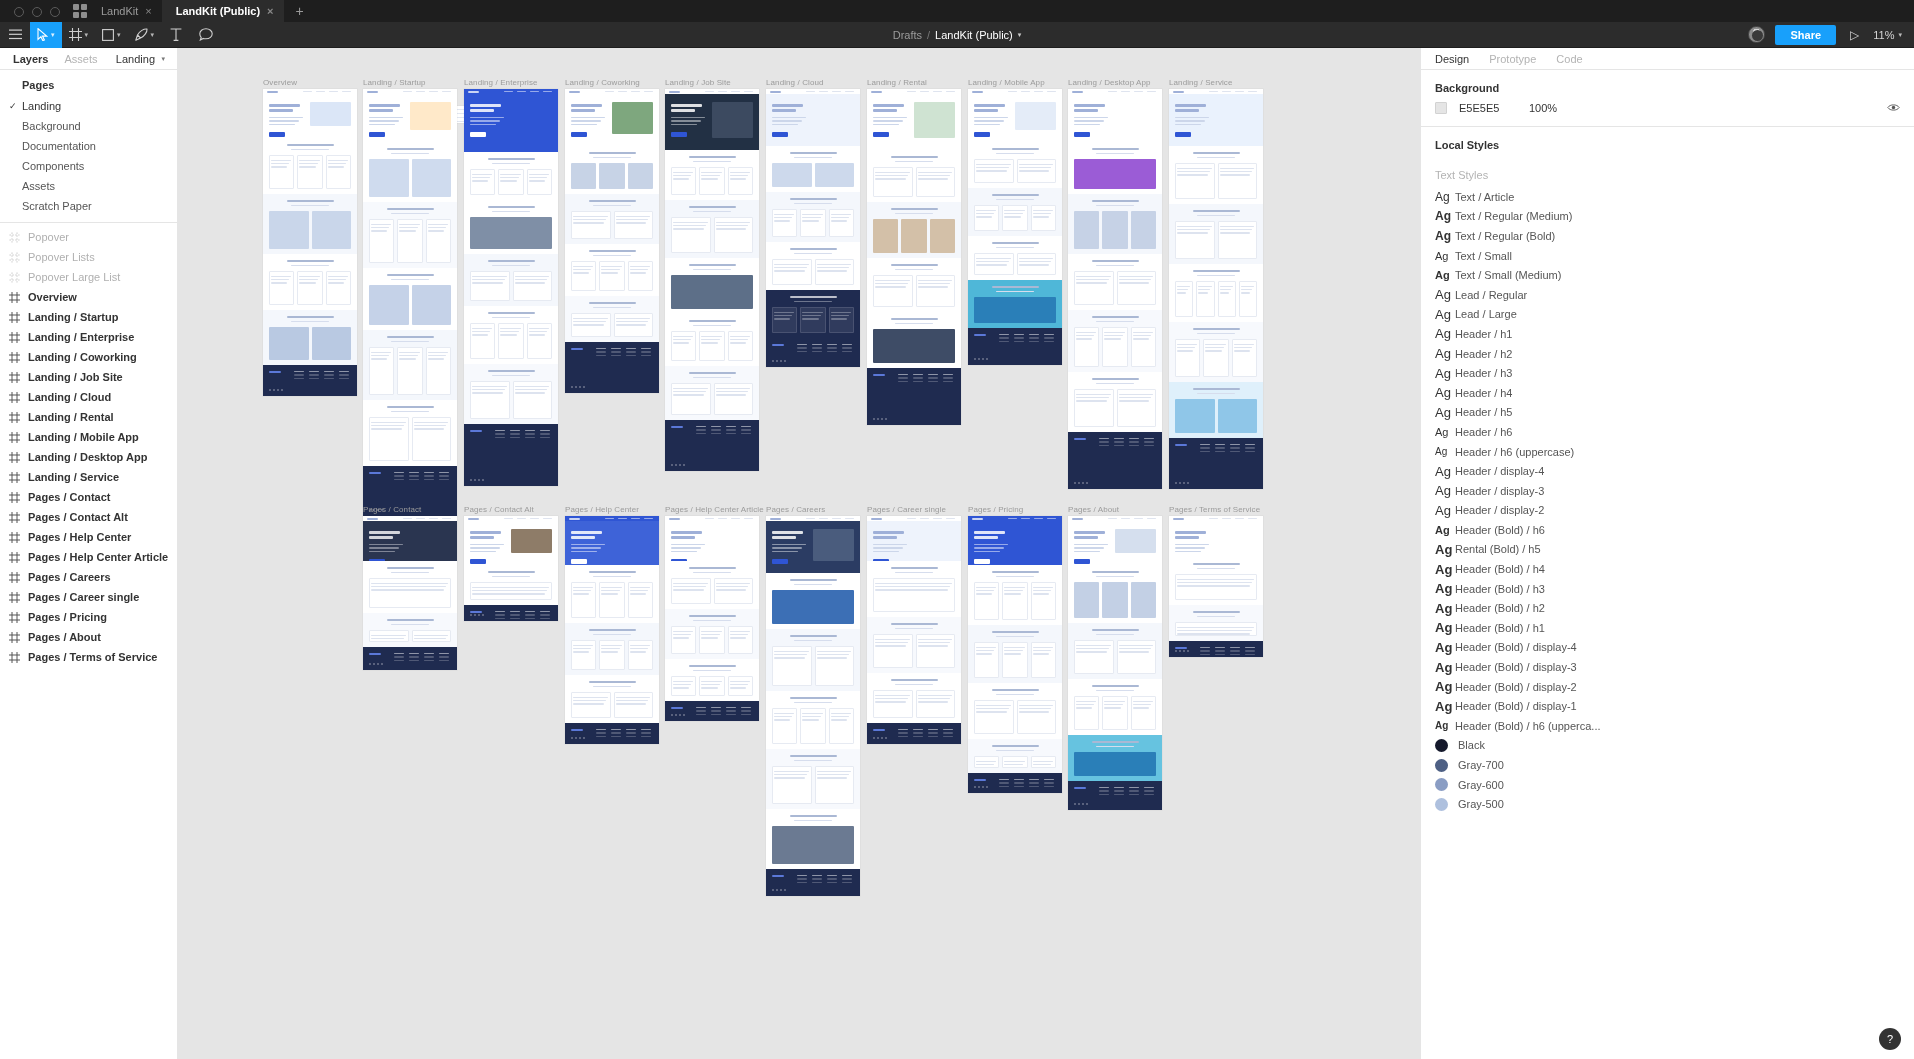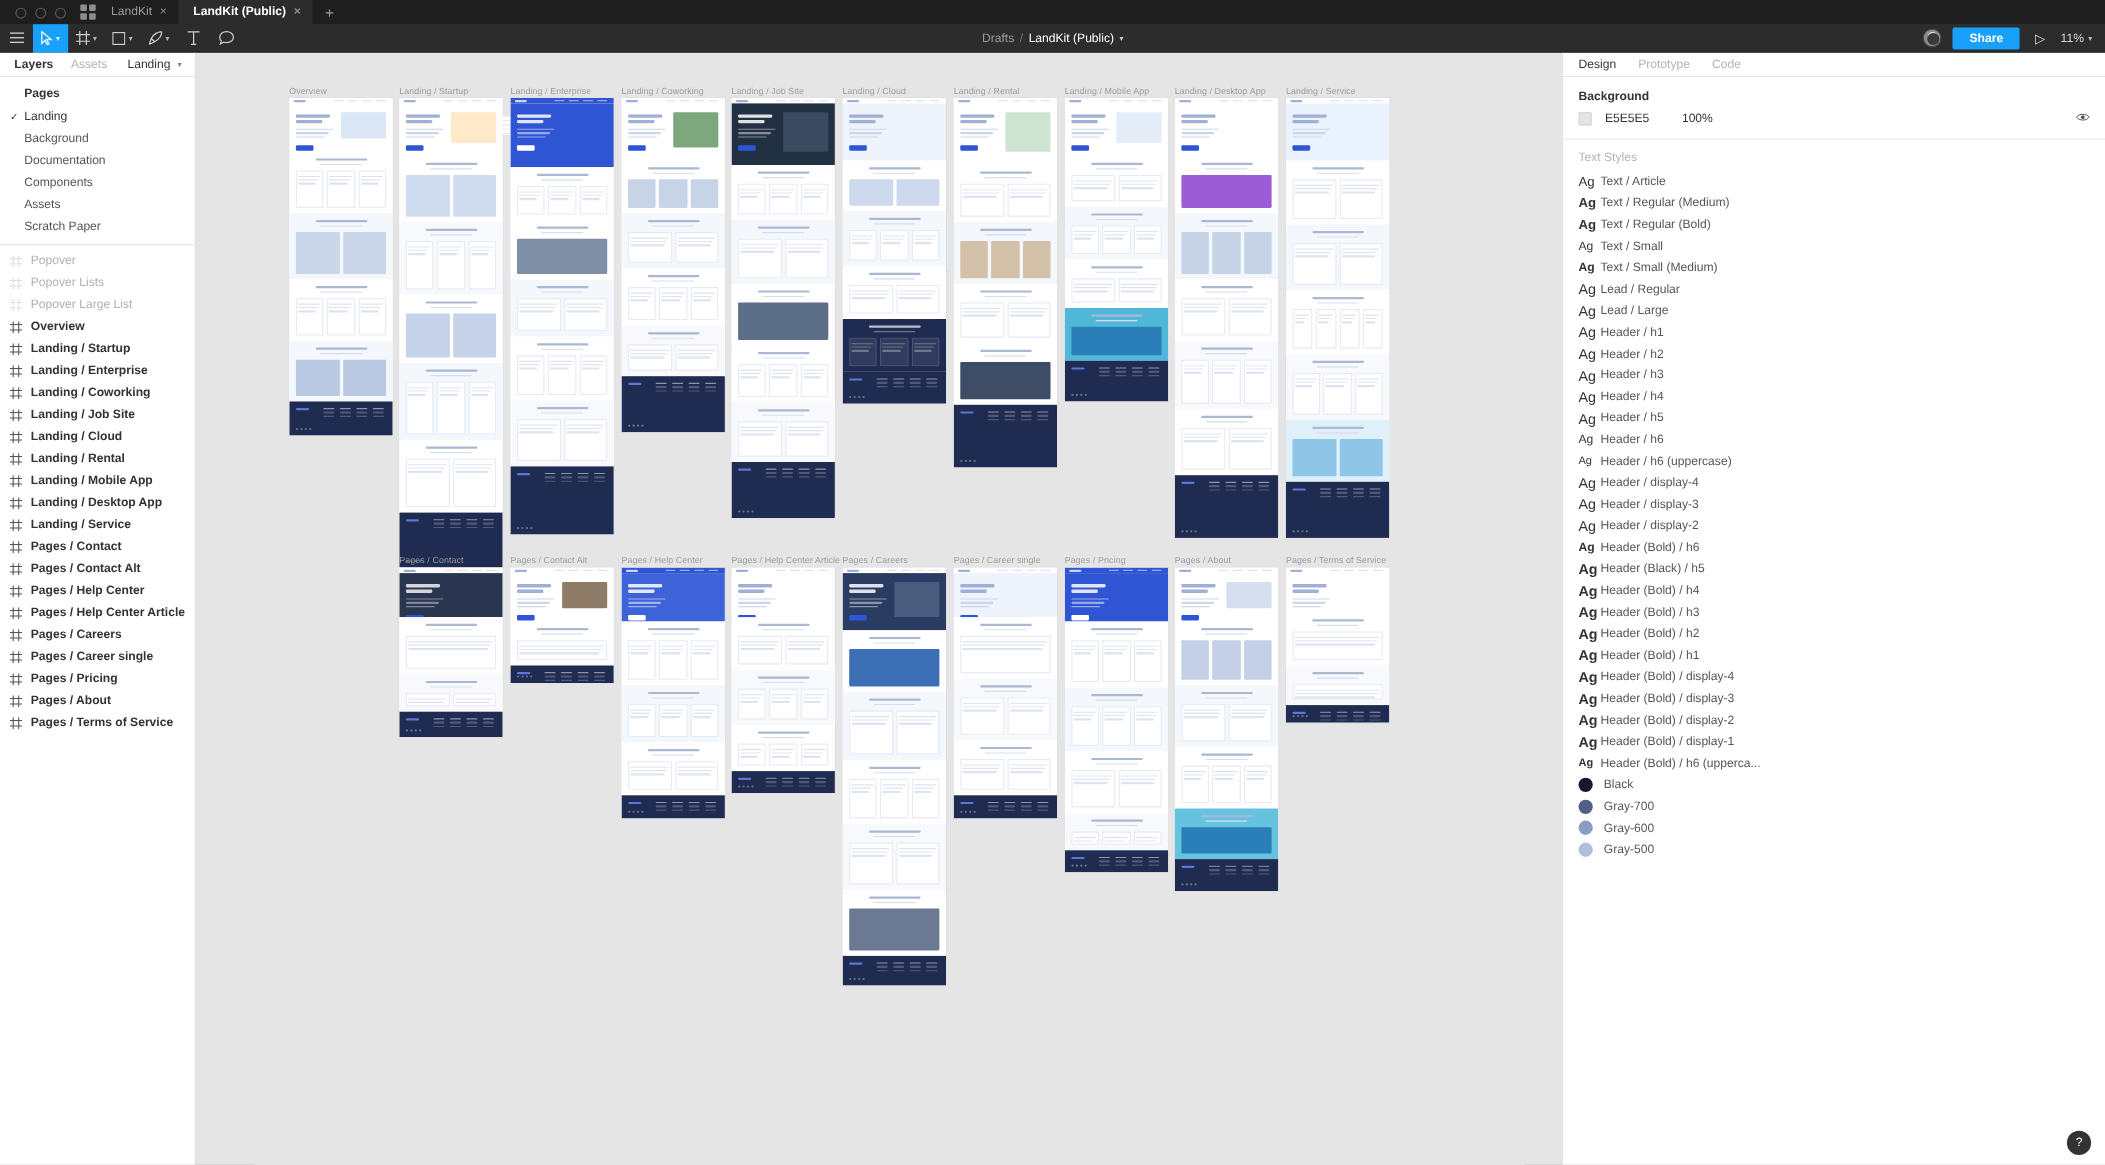--- a/index.html
+++ b/index.html
@@ -1895,20 +1895,21 @@
     <span class="bg-op">100%</span>
     <span class="eye">
       <svg width="13" height="9" viewBox="0 0 13 9">
           <path d="M0.8 4.5 C3 1 10 1 12.2 4.5 C10 8 3 8 0.8 4.5 Z" fill="none" stroke="#555" stroke-width="0.9"></path>
           <circle cx="6.5" cy="4.5" r="1.7" fill="#555"></circle>
         </svg>
     </span>
   </div>
   <div class="rp-divider"></div>
 
+  <div class="rp-section-title">Local Styles</div>
   <div class="sub-label">Text Styles</div>
   <div id="text-styles-list">
       <div class="style-row">
         <span class="ag" style="font-weight: 400; font-size: 12px;">Ag</span>
         <span class="nm">Text / Article</span>
       </div>
       <div class="style-row">
         <span class="ag" style="font-weight: 600; font-size: 12px;">Ag</span>
         <span class="nm">Text / Regular (Medium)</span>
       </div>
@@ -1971,21 +1972,21 @@
       <div class="style-row">
         <span class="ag" style="font-weight: 400; font-size: 13px;">Ag</span>
         <span class="nm">Header / display-2</span>
       </div>
       <div class="style-row">
         <span class="ag" style="font-weight: 700; font-size: 11px;">Ag</span>
         <span class="nm">Header (Bold) / h6</span>
       </div>
       <div class="style-row">
         <span class="ag" style="font-weight: 700; font-size: 13px;">Ag</span>
-        <span class="nm">Header (Black) / h5</span>
+        <span class="nm">Rental (Bold) / h5</span>
       </div>
       <div class="style-row">
         <span class="ag" style="font-weight: 700; font-size: 13px;">Ag</span>
         <span class="nm">Header (Bold) / h4</span>
       </div>
       <div class="style-row">
         <span class="ag" style="font-weight: 700; font-size: 13px;">Ag</span>
         <span class="nm">Header (Bold) / h3</span>
       </div>
       <div class="style-row">

